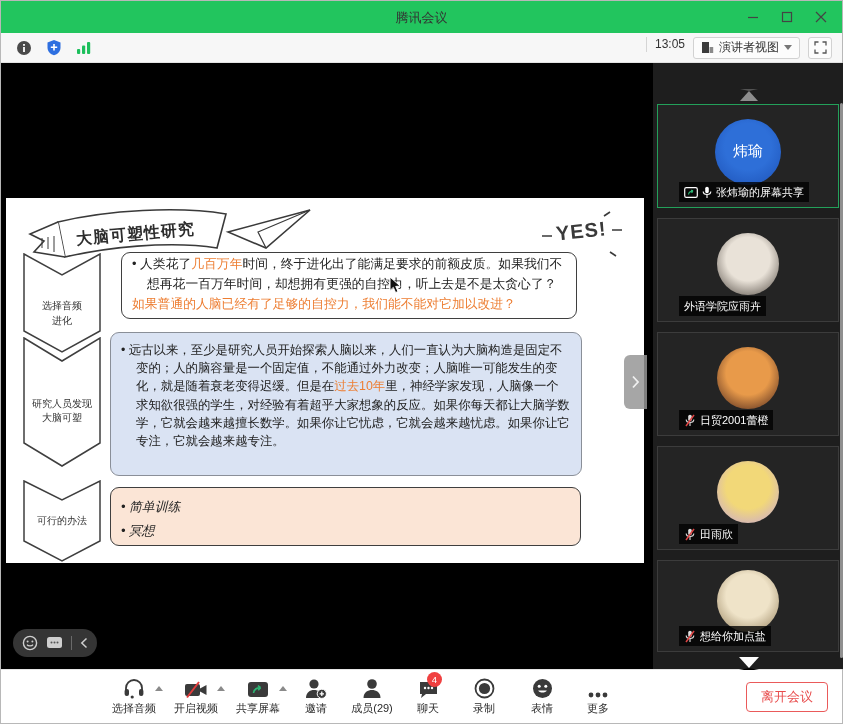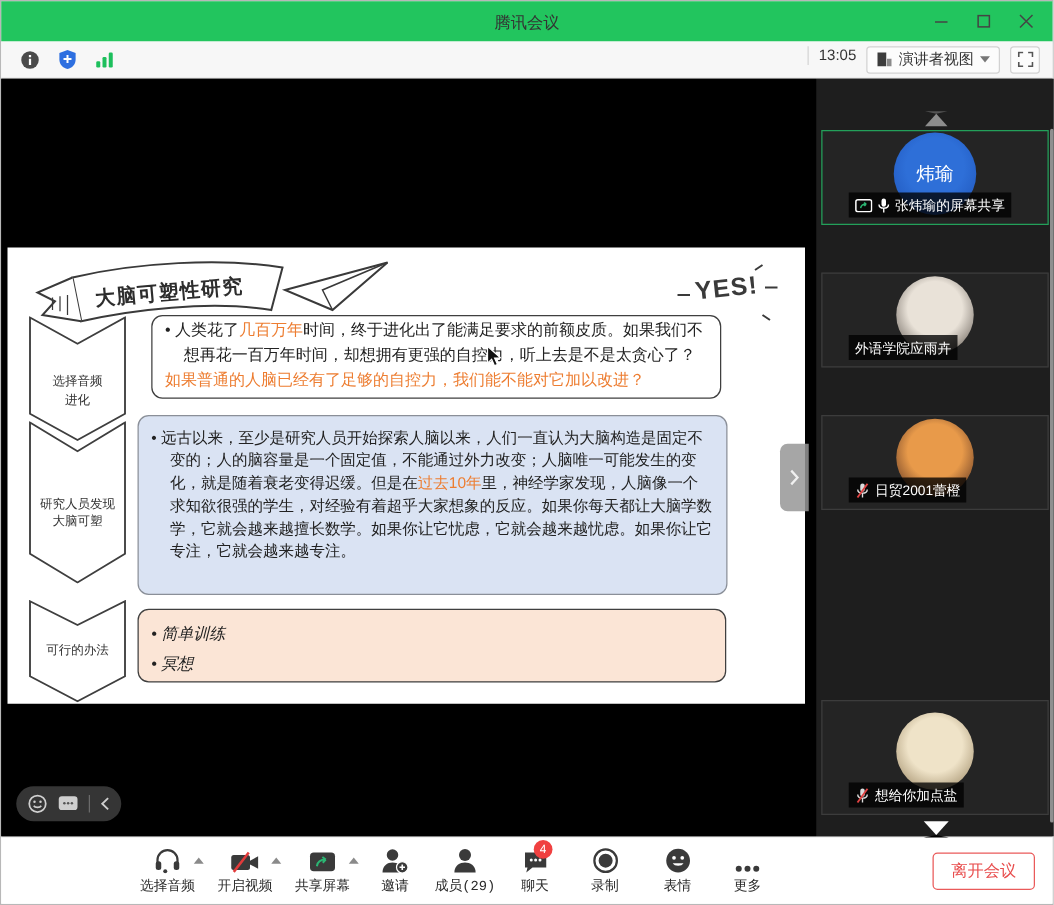--- a/index.html
+++ b/index.html
@@ -54,36 +54,36 @@
   
   .float-pill { position:absolute; left:12px; bottom:12px; height:28px; background:rgba(58,58,58,.92); border-radius:14px; display:flex; align-items:center; padding:0 9px; gap:8px; }
   .pill-div { width:1px; height:14px; background:#6a6a6a; }
   .pill-btn { background:none; border:none; display:flex; align-items:center; cursor:pointer; }
   .collapse-handle { position:absolute; right:6px; top:292px; width:23px; height:54px; background:rgba(150,150,150,.85); border-radius:6px 0 0 6px; border:none; display:flex; align-items:center; justify-content:center; cursor:pointer; }
 
   
   .sidebar { width:191px; flex:0 0 191px; background:#1e1e1e; position:relative; }
   .scroll-up { position:absolute; top:26px; left:50%; transform:translateX(-50%); width:0; height:0; border-left:9px solid transparent; border-right:9px solid transparent; border-bottom:10px solid #8d8d8d; background:none; cursor:pointer; }
   .scroll-down { position:absolute; top:594px; left:50%; transform:translateX(-50%); width:0; height:0; border-left:10px solid transparent; border-right:10px solid transparent; border-top:11px solid #fdfdfd; background:none; cursor:pointer; }
-  .tile { position:absolute; left:4px; width:182px; height:76px; background:#242424; border:1px solid #3c3c3c; cursor:pointer; }
+  .tile { position:absolute; left:4px; width:182px; height:104px; background:#242424; border:1px solid #3c3c3c; cursor:pointer; }
   .tile.active { border:1px solid #23a05a; }
   .t1 { top:41px; } .t2 { top:155px; } .t3 { top:269px; } .t4 { top:383px; } .t5 { top:497px; height:92px; }
   .avatar { position:absolute; left:50%; top:44%; transform:translate(-50%,-50%); width:62px; height:62px; border-radius:50%; display:flex; align-items:center; justify-content:center; color:#fff; font-size:15px; }
   .t1 .avatar { width:66px; height:66px; top:46%; }
   .tile-label { position:absolute; left:21px; bottom:5px; background:rgba(0,0,0,.78); color:#fff; font-size:11px; padding:2.5px 5px; display:flex; align-items:center; gap:4px; max-width:170px; white-space:nowrap; }
   .sb-scrollbar { position:absolute; right:1px; top:40px; width:3px; height:555px; background:#8f8f8f; border-radius:2px; }
 
   
   .bottombar { height:54px; flex:0 0 54px; background:#ffffff; border-top:1px solid #e6e6e6; display:flex; align-items:flex-start; padding:7px 0 0 102px; }
   .tbi { position:relative; width:62px; display:flex; flex-direction:column; align-items:center; background:none; border:none; cursor:pointer; gap:2px; }
   .tbi .ticon { height:22px; display:flex; align-items:flex-end; justify-content:center; }
   .tbi .tlabel { font-size:11px; color:#2b2b2b; white-space:nowrap; }
   .tbi .caret-up { position:absolute; right:2px; top:9px; width:0; height:0; border-left:4px solid transparent; border-right:4px solid transparent; border-bottom:5px solid #8a8a8a; }
   .badge { position:absolute; top:-5px; right:13px; min-width:15px; height:15px; border-radius:8px; background:#f04040; color:#fff; font-size:9.5px; display:flex; align-items:center; justify-content:center; padding:0 3px; }
-  .w54{width:54px;} .w58{width:58px;font-family:Liberation Mono, monospace;}
+  .w54{width:54px;} .w58{width:58px;}
   .leave-btn { margin-left:auto; margin-right:14px; margin-top:5px; height:30px; padding:0 14px; background:#fff; border:1px solid #ea5a5a; border-radius:4px; color:#e84c4c; font-size:13px; cursor:pointer; }
 </style>
 </head>
 <body>
 
 <div class="window">
 
   <div class="titlebar">
     <span class="title">腾讯会议</span>
     <div class="win-controls">
@@ -270,20 +270,31 @@
         <div class="tile-label">
           <svg width="12" height="13" viewBox="0 0 10 13">
               <rect x="3.2" y="0.8" width="3.6" height="6.5" rx="1.8" fill="#ddd"></rect>
               <path d="M1.2,5.5 C1.2,9.5 8.8,9.5 8.8,5.5 M5,9 V12" fill="none" stroke="#ddd" stroke-width="1.1"></path>
               <line x1="1" y1="12" x2="9" y2="1" stroke="#e04343" stroke-width="1.5"></line>
             </svg>
           <span>日贸2001蕾橙</span>
         </div>
       </div>
 
+      <div class="tile t4">
+        <div class="avatar" style="background: radial-gradient(circle at 50% 42%, rgb(242, 216, 120) 46%, rgb(195, 162, 220) 100%);"></div>
+        <div class="tile-label">
+          <svg width="12" height="13" viewBox="0 0 10 13">
+              <rect x="3.2" y="0.8" width="3.6" height="6.5" rx="1.8" fill="#ddd"></rect>
+              <path d="M1.2,5.5 C1.2,9.5 8.8,9.5 8.8,5.5 M5,9 V12" fill="none" stroke="#ddd" stroke-width="1.1"></path>
+              <line x1="1" y1="12" x2="9" y2="1" stroke="#e04343" stroke-width="1.5"></line>
+            </svg>
+          <span>田雨欣</span>
+        </div>
+      </div>
 
       <div class="tile t5">
         <div class="avatar" style="background: radial-gradient(circle at 50% 42%, rgb(239, 227, 200) 46%, rgb(143, 122, 85) 100%);"></div>
         <div class="tile-label">
           <svg width="12" height="13" viewBox="0 0 10 13">
               <rect x="3.2" y="0.8" width="3.6" height="6.5" rx="1.8" fill="#ddd"></rect>
               <path d="M1.2,5.5 C1.2,9.5 8.8,9.5 8.8,5.5 M5,9 V12" fill="none" stroke="#ddd" stroke-width="1.1"></path>
               <line x1="1" y1="12" x2="9" y2="1" stroke="#e04343" stroke-width="1.5"></line>
             </svg>
           <span>想给你加点盐</span>

